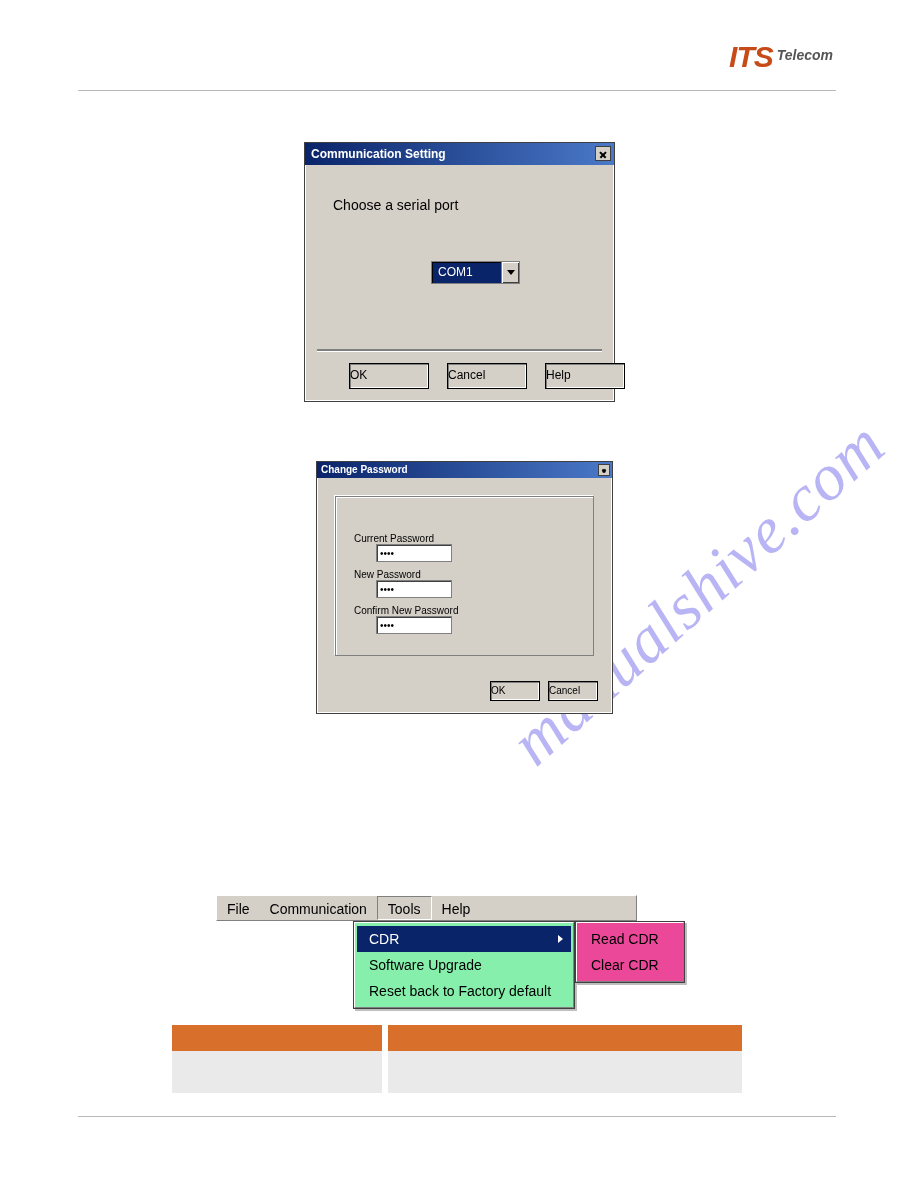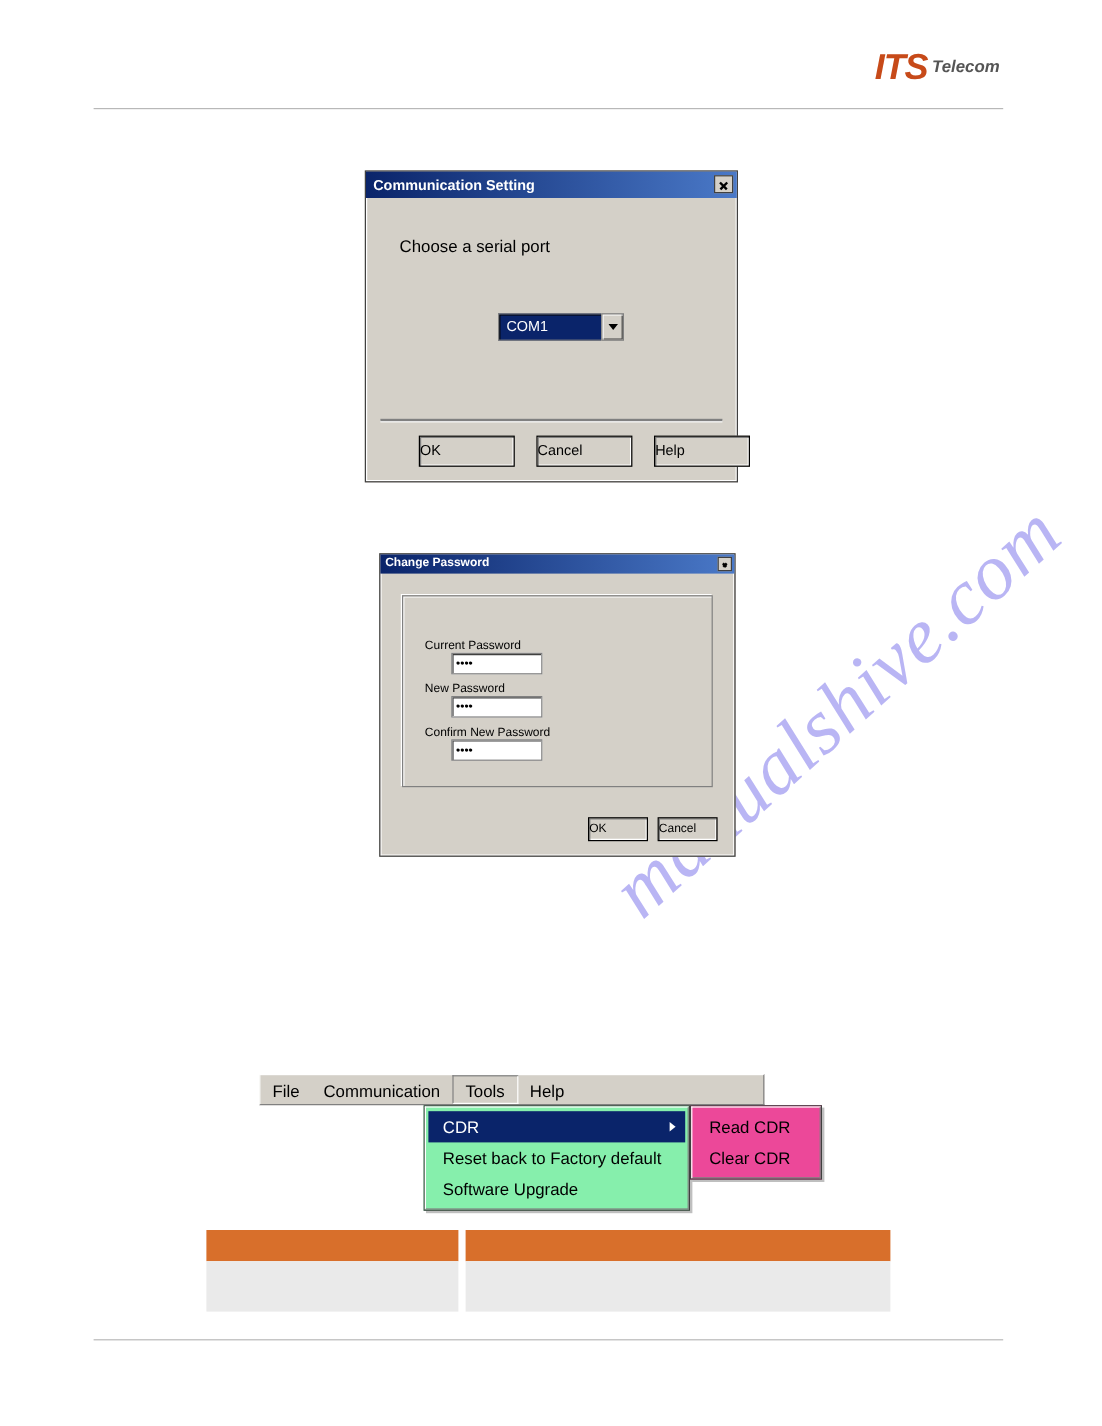--- a/index.html
+++ b/index.html
@@ -20,21 +20,21 @@
   .close-btn::before, .close-btn::after { content:""; position:absolute; left:3px; right:3px; top:50%; height:1.5px; background:#000; }
   .close-btn::before { transform: rotate(45deg);} .close-btn::after { transform: rotate(-45deg);}
   .win-btn { background:#d4d0c8; border:1px solid #000; box-shadow: 1px 1px 0 #808080 inset, -1px -1px 0 #fff inset; font:12px Tahoma,Arial,sans-serif; text-align:left; }
   .win-btn-w { width:80px; height:26px; line-height:23px;}
   .win-btn-s { width:50px; height:20px; font-size:10px; line-height:18px;}
 
   
   .dlg1 { left:304px; top:142px; width:311px; height:260px; }
   .dlg1 .instr { position:absolute; left:28px; top:54px; font:14px Tahoma,Arial,sans-serif; }
   .dlg1 .combo { position:absolute; left:110px; top:118px; width:105px; height:23px; display:flex; }
-  .combo .combo-val { flex:1; background:#0a246a; color:#fff; font:12px/21px Tahoma,Arial,sans-serif; padding-left:6px; border:1px solid #808080; border-right:none; box-shadow: inset 1px 1px 0 #000;}
+  .combo .combo-val { flex:1; background:#0a246a; color:#fff; font:12px/21px Tahoma,Arial,sans-serif; padding-left:6px; border:1px solid #808080; border-right:none; box-shadow: inset 1px 1px 0 #000; margin-left: 16px;}
   .combo .combo-arrow { width:19px; background:#d4d0c8; border:1px solid #808080; box-shadow: inset 1px 1px 0 #fff, inset -1px -1px 0 #404040; display:flex; align-items:center; justify-content:center;}
   .combo-arrow svg { width:8px; height:5px; }
   .dlg1 .hr { position:absolute; left:12px; right:12px; top:206px; height:2px; background:#808080; box-shadow:0 1px 0 #fff;}
   .dlg1 .btns { position:absolute; left:44px; top:220px; display:flex; gap:18px; }
 
   
   .dlg2 { left:316px; top:461px; width:297px; height:253px; }
   .dlg2 .group { position:absolute; left:18px; top:34px; right:18px; height:160px; border:1px solid #808080; box-shadow: 1px 1px 0 #fff inset, -1px -1px 0 #fff; }
   .dlg2 .row { position:absolute; display:flex; align-items:center;flex-direction:column; }
   .dlg2 .lbl { width:120px; font:10px Tahoma,Arial,sans-serif; }
@@ -131,24 +131,24 @@
       <div class="menuitem pressed">Tools</div>
       <div class="menuitem">Help</div>
     </div>
     <div class="dropdown">
       <div class="dd-inner">
         <div class="dd-row hl">
           <span>CDR</span>
           <span class="tri"></span>
         </div>
         <div class="dd-row">
-          <span>Reset back to Factory default</span>
+          <span>Software Upgrade</span>
         </div>
         <div class="dd-row">
-          <span>Software Upgrade</span>
+          <span>Reset back to Factory default</span>
         </div>
       </div>
     </div>
     <div class="submenu">
       <div class="dd-inner">
         <div class="dd-row">
           <span>Read CDR</span>
         </div>
         <div class="dd-row">
           <span>Clear CDR</span>

